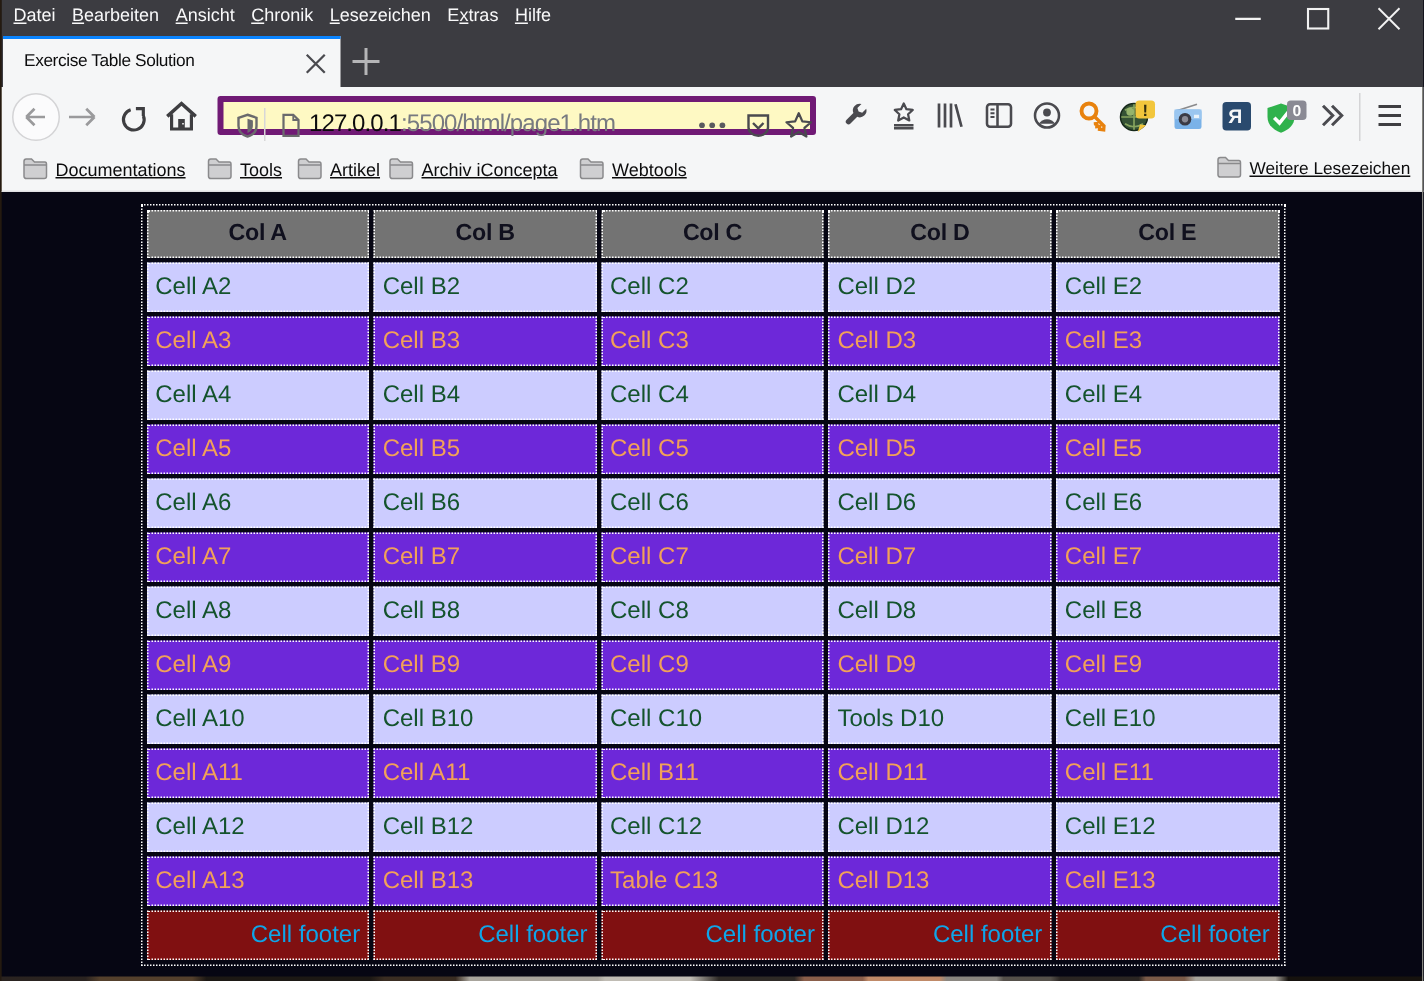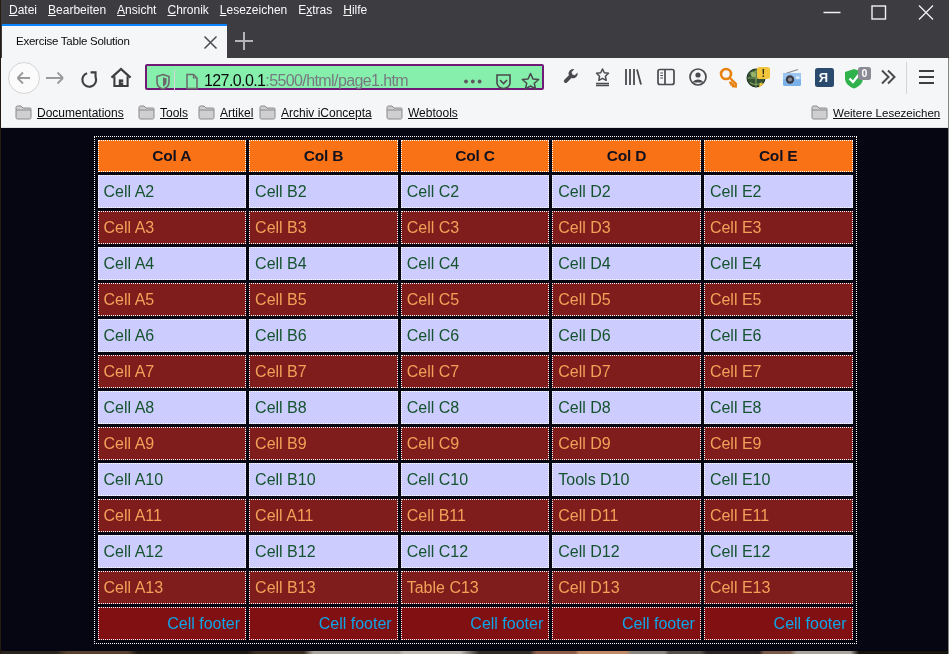--- a/index.html
+++ b/index.html
@@ -13,35 +13,35 @@
 .wbtn { position:absolute; top:0; width:46px; height:24px; color:#f2f2f2; }
 
 #tabbar { position:absolute; top:24px; left:0; width:949px; height:34px; background:#3c3c41; border-left:1px solid #1a130c; }
 #tab { position:absolute; left:1px; top:0; width:225px; height:34px; background:#f5f6f7; border-top:2px solid #0a84ff; }
 #tab .title { position:absolute; left:14px; top:9px; font-size:11.5px; letter-spacing:-0.25px; color:#0c0c0d; }
 #tab .close { position:absolute; left:201px; top:9px; }
 #newtab { position:absolute; left:233px; top:7px; width:20px; height:20px; }
 
 #navbar { position:absolute; top:58px; left:0; width:949px; height:40px; background:#f5f6f7; border-left:1px solid #5a4a33; }
 .navic { position:absolute; top:0; }
-#urlbar { position:absolute; left:144px; top:6px; width:399px; height:26px; background:#86efac; border:2px solid #701a75; border-radius:2px; }
+#urlbar { position:absolute; left:144px; top:6px; width:399px; height:26px; background:#fef9c3; border:4px solid #701a75; border-radius:2px; }
 #urlbar .sep { position:absolute; left:27px; top:4px; width:1px; height:22px; background:#d7d7d8; }
 #urltext { position:absolute; left:57px; top:6px; font-size:16px; letter-spacing:-0.6px; color:#0c0c0d; }
 #urltext .gray { color:#777a80; }
 
 #bookbar { position:absolute; top:98px; left:0; width:949px; height:30px; background:#f5f6f7; border-bottom:1px solid #e0e0e2; border-left:1px solid #5a4a33; }
 .bm { position:absolute; top:5px; height:20px; font-size:12px; color:#0c0c0d; line-height:20px; white-space:nowrap;text-decoration:underline; }
 .bm svg { vertical-align:-3px; margin-right:5px; }
 
 #content { position:absolute; top:128px; left:0; width:949px; height:526px; background:#060613; overflow:hidden; border-left:1px solid #1a130c; }
 table { margin:8px auto 0 auto; width:763px; border:1px dotted #fff; border-spacing:3px; table-layout:fixed; font-size:16px; }
-th { height:32px; background:#f97316; color:#10101e; border:1px dotted #fff; font-size:15.5px; font-weight:700; letter-spacing:-0.2px; }
+th { height:32px; background:#737373; color:#10101e; border:1px dotted #fff; font-size:15.5px; font-weight:700; letter-spacing:-0.2px; }
 td { height:33px; border:1px dotted #fff; padding:0 5px; text-align:left; }
 tr.even td { background:#ccccff; color:#14532d; }
-tr.odd td  { background:#7f1d1d; color:#f2a158; }
+tr.odd td  { background:#6d28d9; color:#f2a158; }
 tr.foot td { background:#801011; color:#0ea5e9; text-align:right; }
 #photostrip { position:absolute; top:651px; left:0; width:949px; height:3px;
   background:linear-gradient(90deg,
    #2a2320 0%, #2a2320 6%, #54402c 7%, #54402c 13.5%, #1c1814 14.5%, #1c1814 26%,
    #3a2d22 27%, #3a2d22 32%, #a8a49c 33%, #a8a49c 42%, #c0bcb4 42.5%, #c0bcb4 48.5%,
    #2e2a26 50.5%, #2e2a26 55.8%, #8a5e4a 56.5%, #8a5e4a 60.6%, #c08a68 61%, #c08a68 66%,
    #8a8680 66.5%, #8a8680 70%, #55504a 70.5%, #55504a 73.8%, #2a2522 74.5%, #2a2522 80%,
    #7a5a48 80.5%, #7a5a48 83.2%, #a8a49c 84%, #a8a49c 89.6%, #16120e 90.5%, #16120e 100%);
 }
 #leftedge { position:absolute; top:0; left:0; width:1px; height:654px; background:#241a10; z-index:50; }

